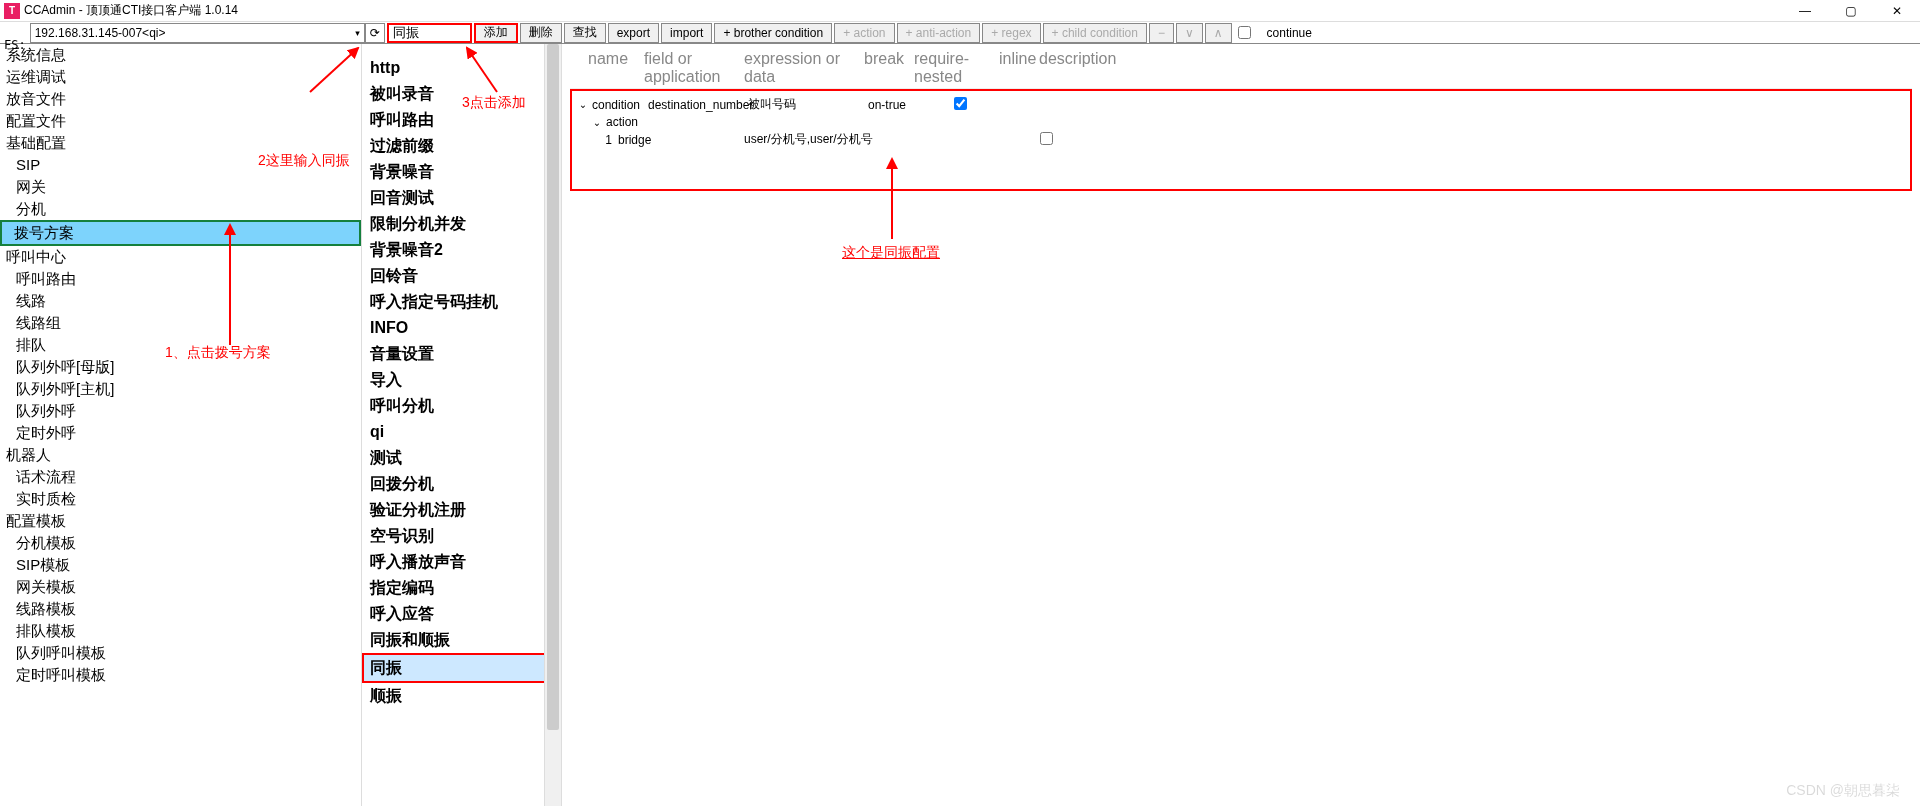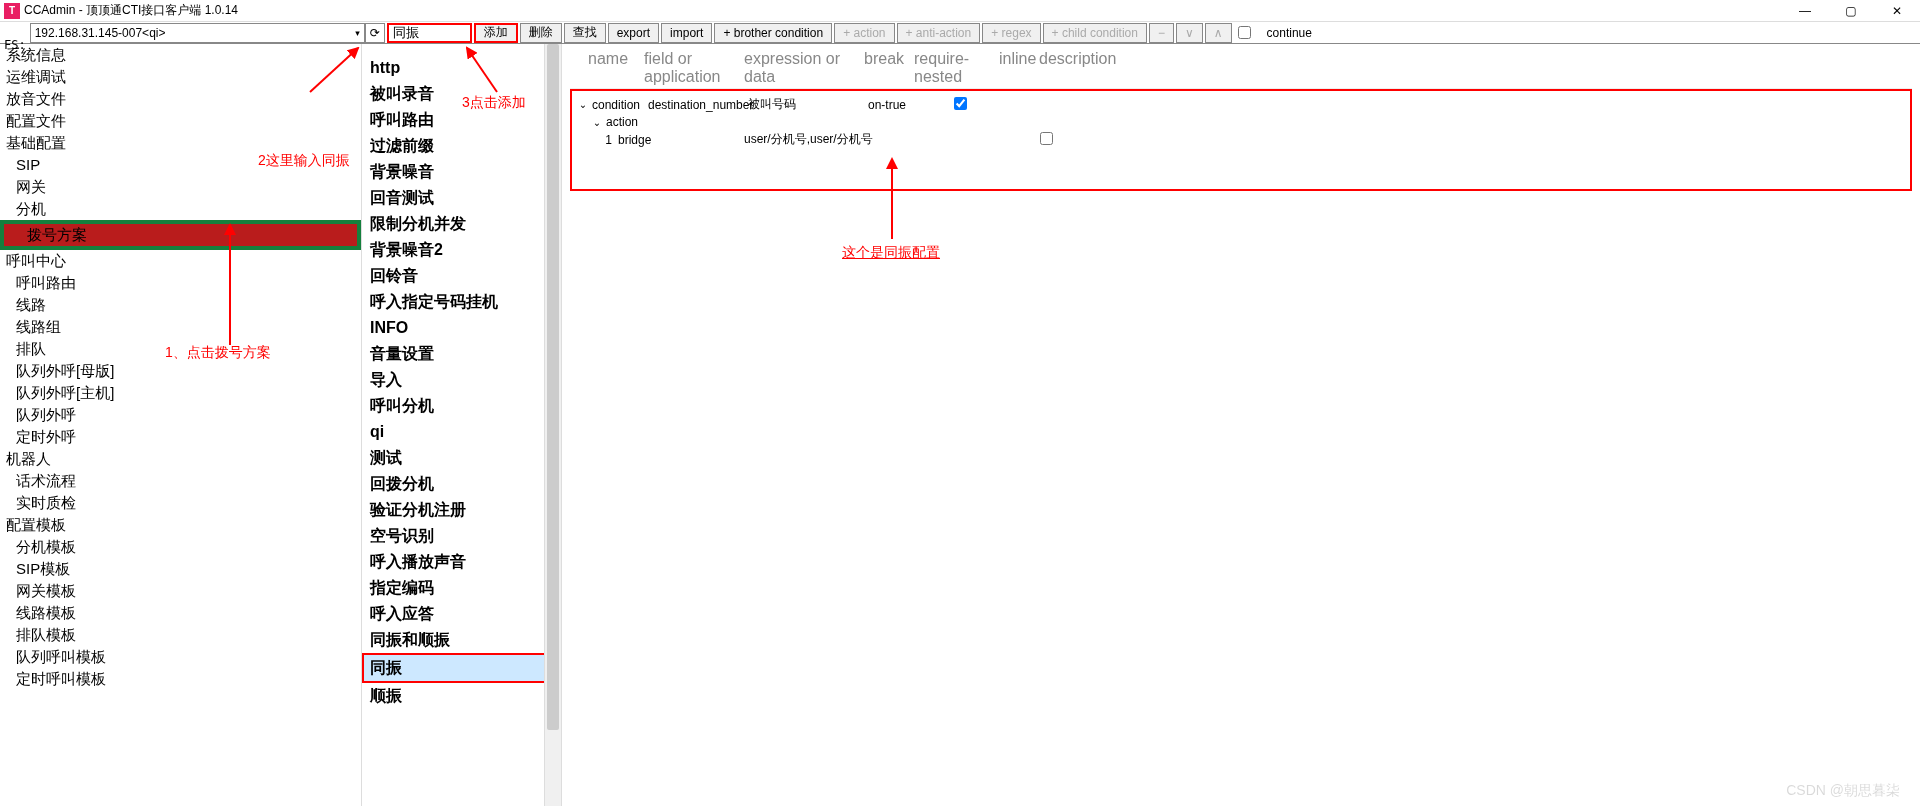--- a/index.html
+++ b/index.html
@@ -28,21 +28,21 @@
 
 
 .main { display: flex; height: calc(100% - 44px); }
 .col1 { width: 362px; border-right: 1px solid #ddd; overflow-y: auto; position: relative; }
 .col2 { width: 200px; border-right: 1px solid #ddd; overflow-y: auto; position: relative; padding-top: 11px; }
 .col3 { flex: 1; position: relative; padding: 4px 8px; }
 
 
 .tree-item { padding: 2px 6px; cursor: pointer; font-size: 15px; line-height: 18px; }
 .tree-item.level1 { padding-left: 16px; }
-.tree-item.selected { background: #b91c1c; border: 4px solid #15803d; padding-left: 23px; }
+.tree-item.selected { background: #7dd3fc; border: 2px solid #15803d; padding-left: 12px; }
 
 
 .mid-item { padding: 2px 8px; font-size: 16px; font-weight: bold; cursor: pointer; line-height: 22px; }
 .mid-item.selected { background: #cde8ff; border: 2px solid red; padding-left: 6px; }
 
 
 .col3 .header-row { display: flex; color: #888; font-size: 16px; padding: 2px 0; border-bottom: 1px solid #eee; font-family: "SimSun", sans-serif; }
 .col3 .header-row > div { padding-right: 12px; }
 .col3 .c-exp { flex: none; width: 18px; }
 .col3 .c-name { width: 56px; }

